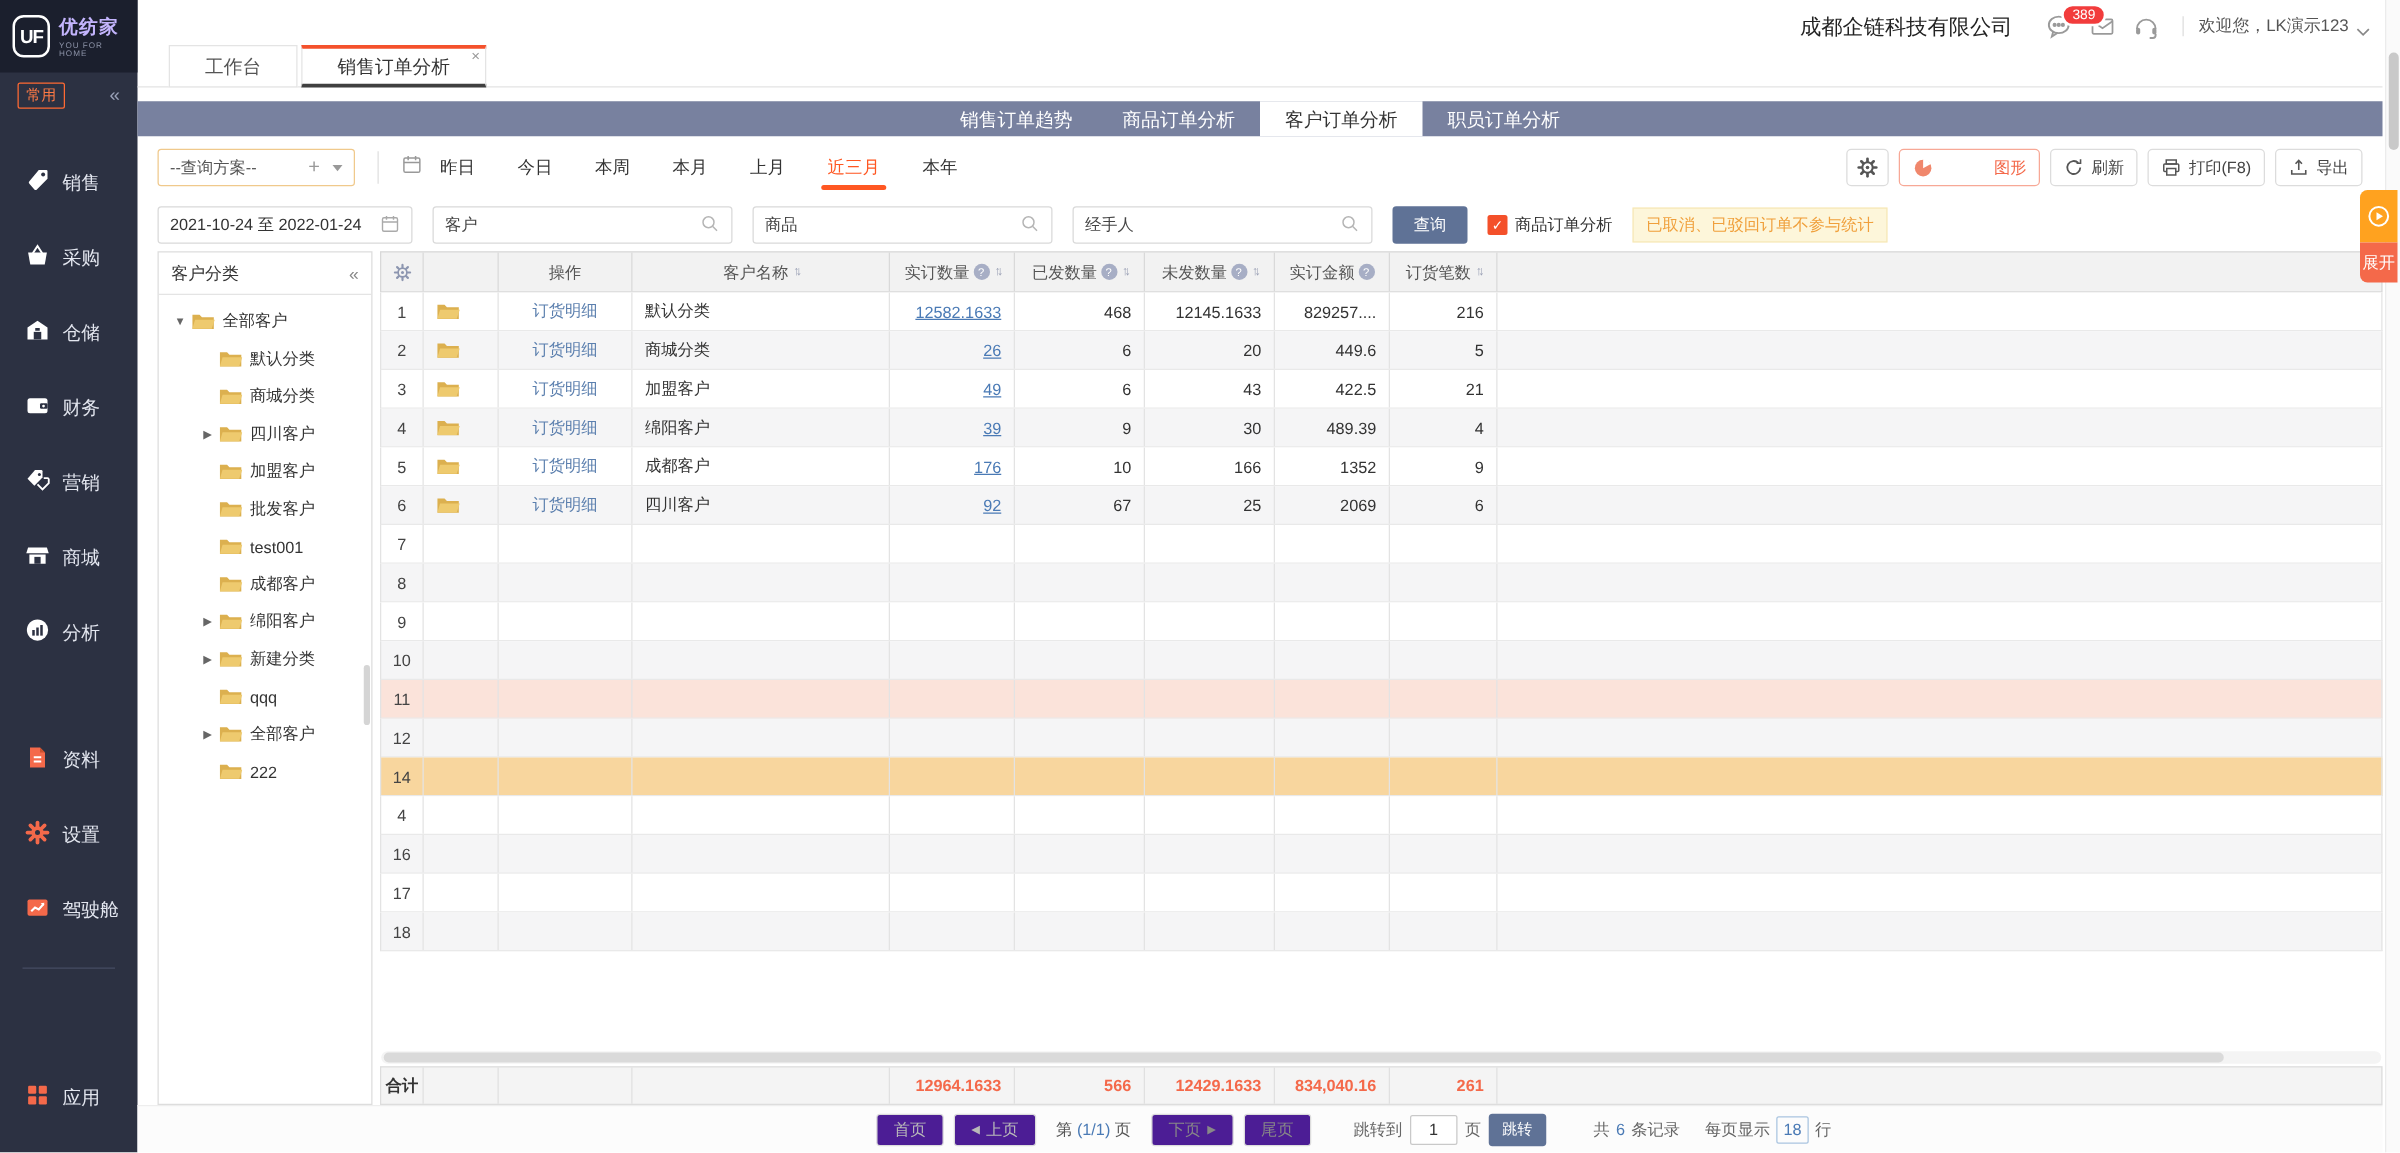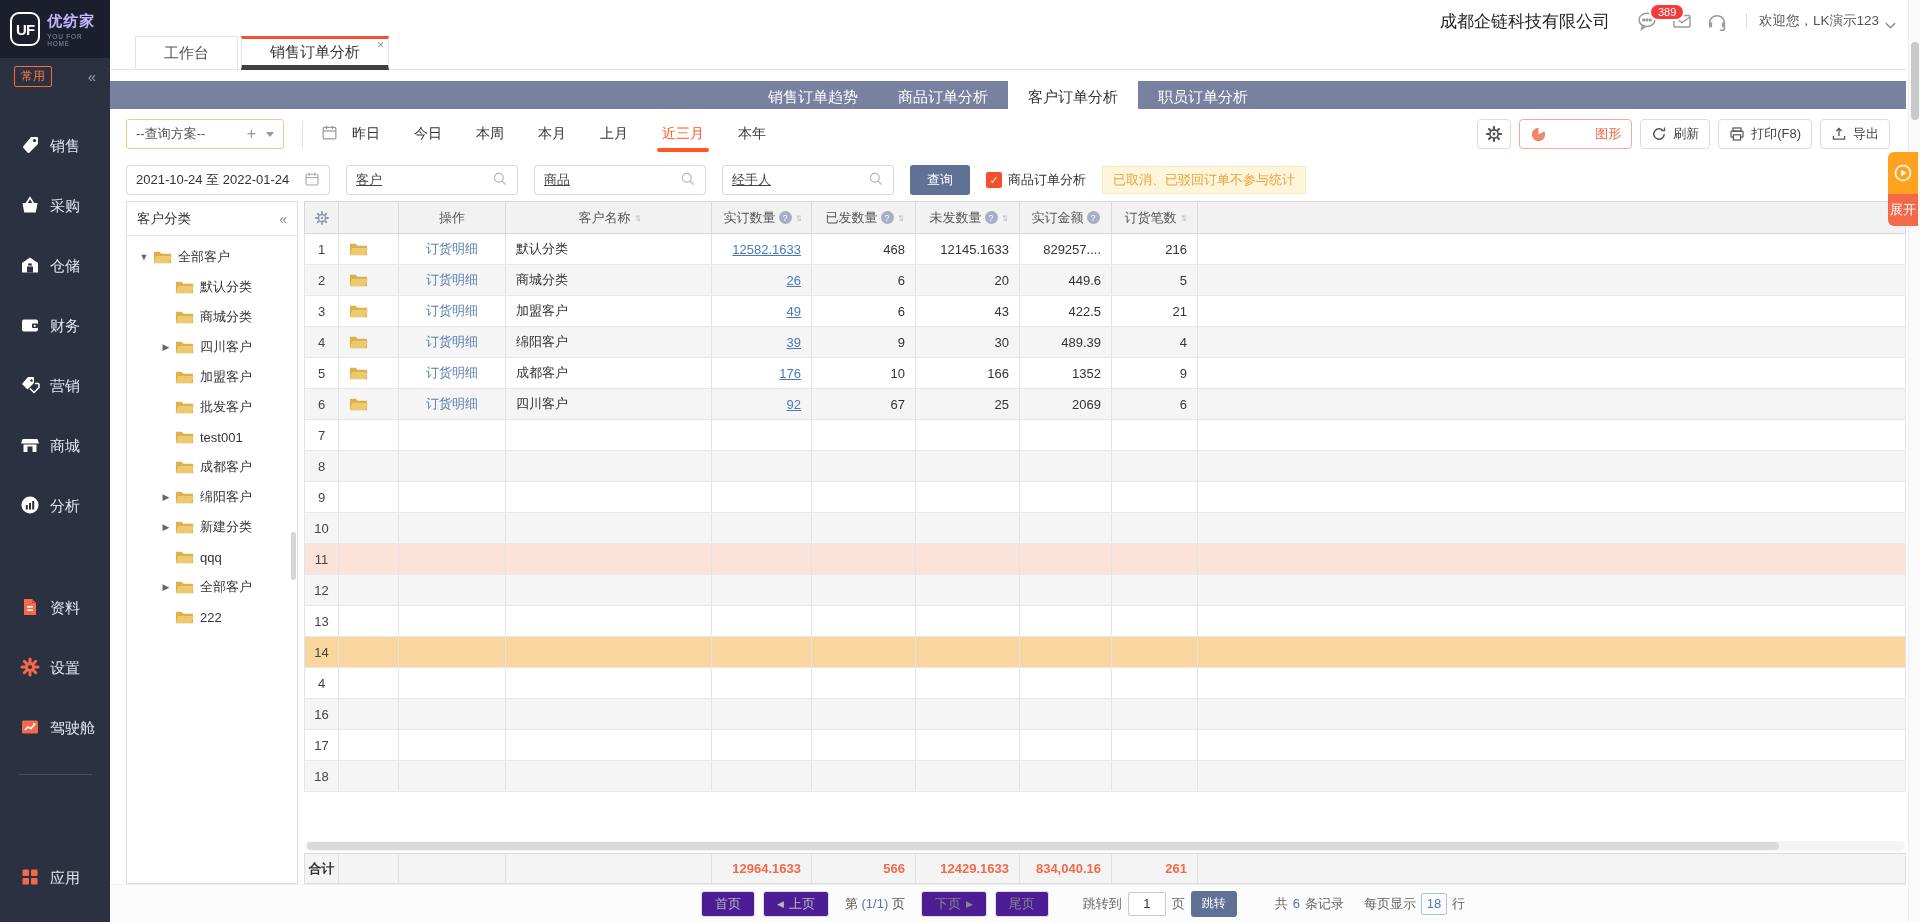--- a/index.html
+++ b/index.html
@@ -23,21 +23,21 @@
   .side-divider { border-top:1px solid #454c63; margin:16px 18px 0 18px; }
   .side-bottom { margin-top:auto; margin-bottom:14px; }
 
   
   .main { flex:1; min-width:0; display:flex; flex-direction:column; position:relative; padding-right:14px; }
 
   
   .topbar { height:70px; position:relative; border-bottom:1px solid #e4e4e4; flex-shrink:0; }
   .tabs { position:absolute; left:25px; bottom:-1px; display:flex; }
   .tab { display:flex; align-items:center; padding:0 28px; height:34px; border:1px solid #e4e4e4; margin-right:3px; font-size:15px; color:#555; background:#fff; position:relative; cursor:pointer; }
-  .tab.active { border-top:3px solid #f4512c; color:#333; border-bottom:5px solid #404040; }
+  .tab.active { border-top:3px solid #f4512c; color:#333; border-bottom:3px solid #404040; }
   .tab-close { position:absolute; top:0; right:4px; font-size:12px; color:#999; line-height:12px; cursor:pointer; }
   .user-area { position:absolute; right:10px; top:0; height:42px; display:flex; align-items:center; color:#555; }
   .company { font-size:17px; color:#222; font-weight:500; margin-right:26px; }
   .top-ic { position:relative; display:flex; align-items:center; margin-right:14px; }
   .badge { position:absolute; left:13px; top:-7px; background:#f23c3c; color:#fff; font-size:11px; padding:1px 7px; border-radius:9px; border:2px solid #fff; z-index:2; }
   .user-divider { width:1px; height:16px; background:#ddd; margin:0 12px 0 4px; }
   .welcome { font-size:13.5px; color:#555; display:flex; align-items:flex-end; gap:6px; cursor:pointer; }
 
   
   .subnav { margin-top:11px; height:28px; background:#78819f; display:flex; justify-content:center; flex-shrink:0; }
@@ -56,21 +56,21 @@
   .shortcut.active::after { content:""; position:absolute; left:-5px; right:-5px; bottom:-9px; height:4px; background:#ff5722; border-radius:2px; }
   .toolbar { margin-left:auto; display:flex; gap:8px; align-items:center; }
   .tb-btn { height:30px; border:1px solid #dcdcdc; border-radius:4px; background:#fff; display:flex; align-items:center; gap:6px; padding:0 10px; font-size:13px; color:#444; cursor:pointer; }
   .tb-btn.square { width:34px; justify-content:center; padding:0; }
   .tb-btn.graph { border-color:#f7a896; color:#f4694a;gap:48px; }
 
   
   .filter-row { height:42px; display:flex; align-items:center; padding:0 16px; gap:16px; flex-shrink:0; }
   .date-input, .search-input { height:30px; border:1px solid #d9d9d9; border-radius:3px; display:flex; align-items:center; justify-content:space-between; padding:0 9px; font-size:13px; color:#333; background:#fff; cursor:text; }
   .date-input { width:204px; }
-  .search-input { width:172px; color:#444;text-decoration:underline; }
+  .search-input { width:240px; color:#444; }
   .btn-query { height:30px; padding:0 17px; background:#5f7296; color:#fff; border:none; border-radius:3px; font-size:13px; cursor:pointer; }
   .chk-wrap { display:flex; align-items:center; gap:6px; cursor:pointer; }
   .chk { width:16px; height:16px; background:#f4502a; border-radius:2px; color:#fff; display:flex; align-items:center; justify-content:center; font-size:11px; }
   .chk-label { font-size:13px; color:#333; }
   .notice { height:28px; display:flex; align-items:center; padding:0 10px; background:#fdf6da; border:1px solid #f6e8b8; color:#f0a03c; font-size:13px; }
 
   
   .content { flex:1; min-height:0; display:flex; padding-left:16px; }
   .tree-panel { width:172px; border:1px solid #ddd; display:flex; flex-direction:column; flex-shrink:0; position:relative; background:#fff; }
   .tree-head { height:34px; border-bottom:1px solid #e4e4e4; display:flex; align-items:center; justify-content:space-between; padding:0 10px; font-size:13.5px; color:#333; flex-shrink:0; }
@@ -790,32 +790,20 @@
             <div class="gc w-folder"></div>
             <div class="gc w-op"></div>
             <div class="gc w-name"></div>
             <div class="gc w-q"></div>
             <div class="gc w-s"></div>
             <div class="gc w-u"></div>
             <div class="gc w-a"></div>
             <div class="gc w-c"></div>
             <div class="gc w-f"></div>
           </div>
-          <div class="g-row">
-            <div class="gc w-num num-cell">13</div>
-            <div class="gc w-folder"></div>
-            <div class="gc w-op"></div>
-            <div class="gc w-name"></div>
-            <div class="gc w-q"></div>
-            <div class="gc w-s"></div>
-            <div class="gc w-u"></div>
-            <div class="gc w-a"></div>
-            <div class="gc w-c"></div>
-            <div class="gc w-f"></div>
-          </div>
           <div class="g-row stripe" style="background: rgb(248, 214, 158);">
             <div class="gc w-num num-cell">14</div>
             <div class="gc w-folder"></div>
             <div class="gc w-op"></div>
             <div class="gc w-name"></div>
             <div class="gc w-q"></div>
             <div class="gc w-s"></div>
             <div class="gc w-u"></div>
             <div class="gc w-a"></div>
             <div class="gc w-c"></div>

